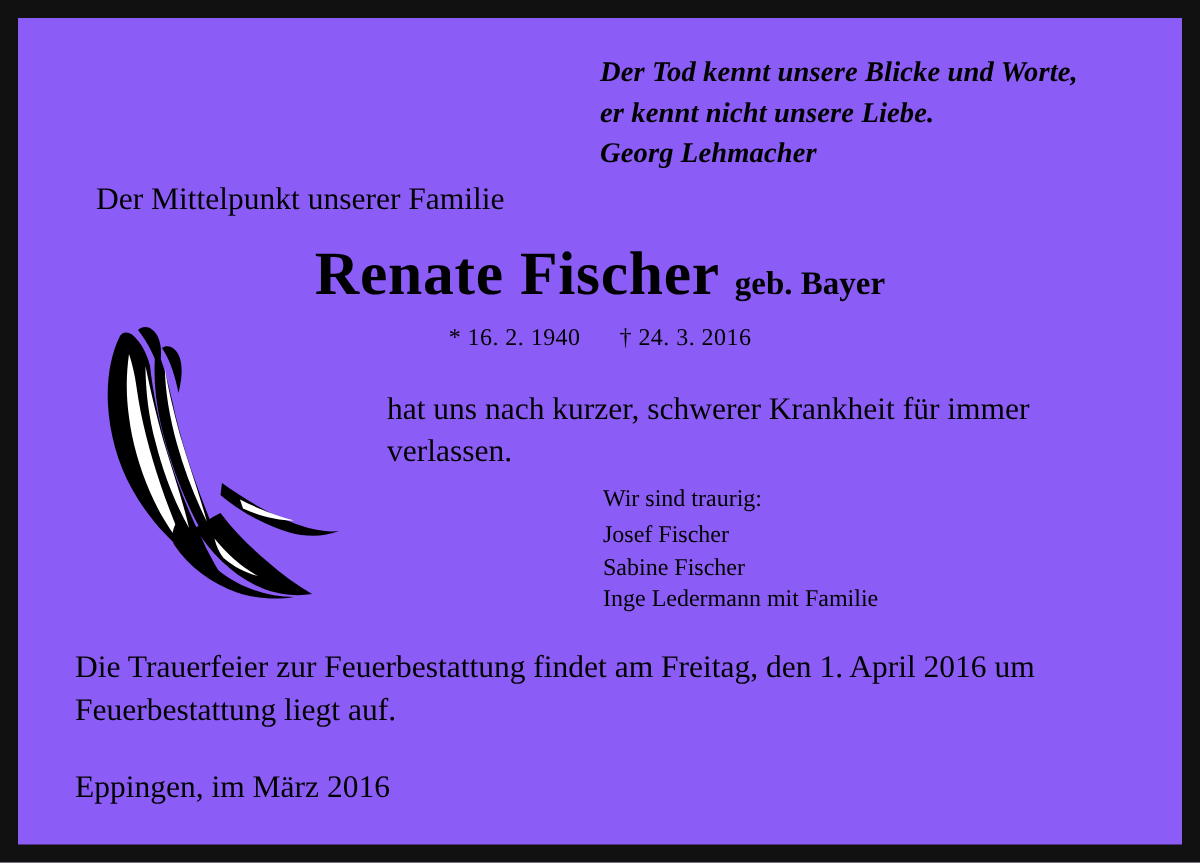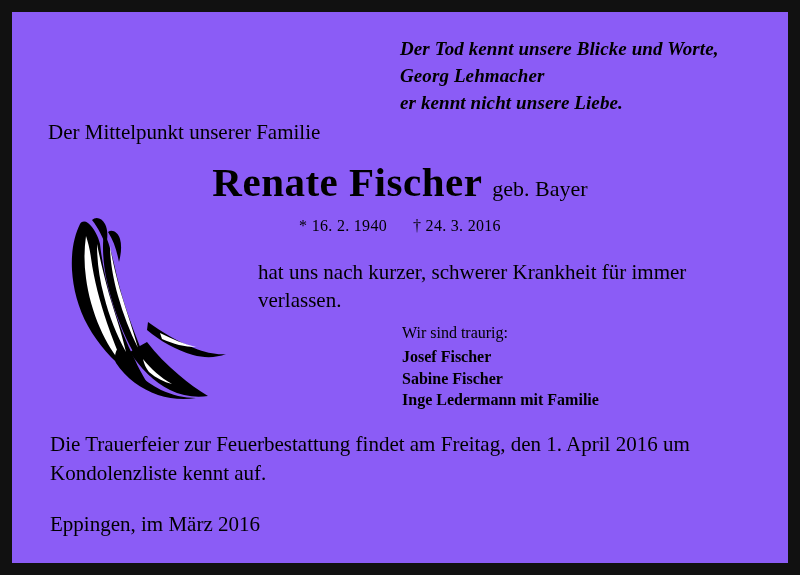--- a/index.html
+++ b/index.html
@@ -40,21 +40,21 @@
     font-weight: bold;
     font-size: 19px;
     line-height: 1.42;
     letter-spacing: 0.1px;
   }
   .quote div { white-space: nowrap; }
 
   
   .intro {
     position: absolute;
-    left: 36px;
+    left: 52px;
     top: 107px;
     font-size: 21px;
     line-height: 1.3;
   }
 
   
   .name-line {
     position: absolute;
     left: 0;
     right: 0;
@@ -62,21 +62,21 @@
     text-align: center;
     white-space: nowrap;
   }
   .name-main {
     font-size: 41px;
     font-weight: bold;
     letter-spacing: 0.5px;
   }
   .name-suffix {
     font-size: 22px;
-    font-weight: normal;
+    font-weight: bold;
     margin-left: 10px;
   }
   .dates {
     position: absolute;
     left: 0;
     right: 0;
     top: 205px;
     text-align: center;
     font-size: 16px;
     letter-spacing: 0.3px;
@@ -95,21 +95,21 @@
 
   
   .mourners {
     position: absolute;
     left: 390px;
     top: 310px;
     font-size: 16px;
     line-height: 1.36;
   }
   .mourners .lead { font-weight: normal; margin-bottom: 2px; }
-  .mourners .person { font-weight: bold; }
+  .mourners .person { font-weight: normal; }
 
   
   .service {
     position: absolute;
     left: 38px;
     top: 418px;
     width: 690px;
     font-size: 21px;
     line-height: 1.36;
   }
@@ -132,22 +132,22 @@
   .hands svg { display: block; width: 100%; height: 100%; }
 </style>
 </head>
 <body>
 
 <div class="obituary">
   <div class="inner">
 
     <div class="quote">
       <div>Der Tod kennt unsere Blicke und Worte,</div>
+      <div>er kennt nicht unsere Liebe.</div>
       <div>Georg Lehmacher</div>
-      <div>er kennt nicht unsere Liebe.</div>
     </div>
 
     <div class="intro">Der Mittelpunkt unserer Familie</div>
 
     <div class="name-line">
       <span class="name-main">Renate Fischer</span><span class="name-suffix">geb. Bayer</span>
     </div>
 
     <div class="dates">
       <span>* 16. 2. 1940</span><span class="sep"></span><span>† 24. 3. 2016</span>
@@ -160,21 +160,21 @@
 
     <div class="mourners">
       <div class="lead">Wir sind traurig:</div>
       <div class="person">Josef Fischer</div>
       <div class="person">Sabine Fischer</div>
       <div class="person">Inge Ledermann mit Familie</div>
     </div>
 
     <div class="service">
       <div>Die Trauerfeier zur Feuerbestattung findet am Freitag, den 1. April 2016 um</div>
-      <div>Kondolenzliste kennt auf.</div>
+      <div>Feuerbestattung liegt auf.</div>
     </div>
 
     <div class="place">Eppingen, im März 2016</div>
 
     <div class="hands">
       <svg viewBox="0 0 180 200" xmlns="http://www.w3.org/2000/svg" aria-hidden="true">
         <g fill="#000000">
 
           <path d="M32,22 C26,34 23,50 24,68 C25,86 30,106 40,124 C50,142 64,158 80,170 C86,174 92,177 98,179 C94,172 90,165 87,158 C78,140 70,120 64,100 C58,80 54,60 52,42 C50,34 46,26 40,21 C37,19 34,19 32,22 Z"></path>
 

